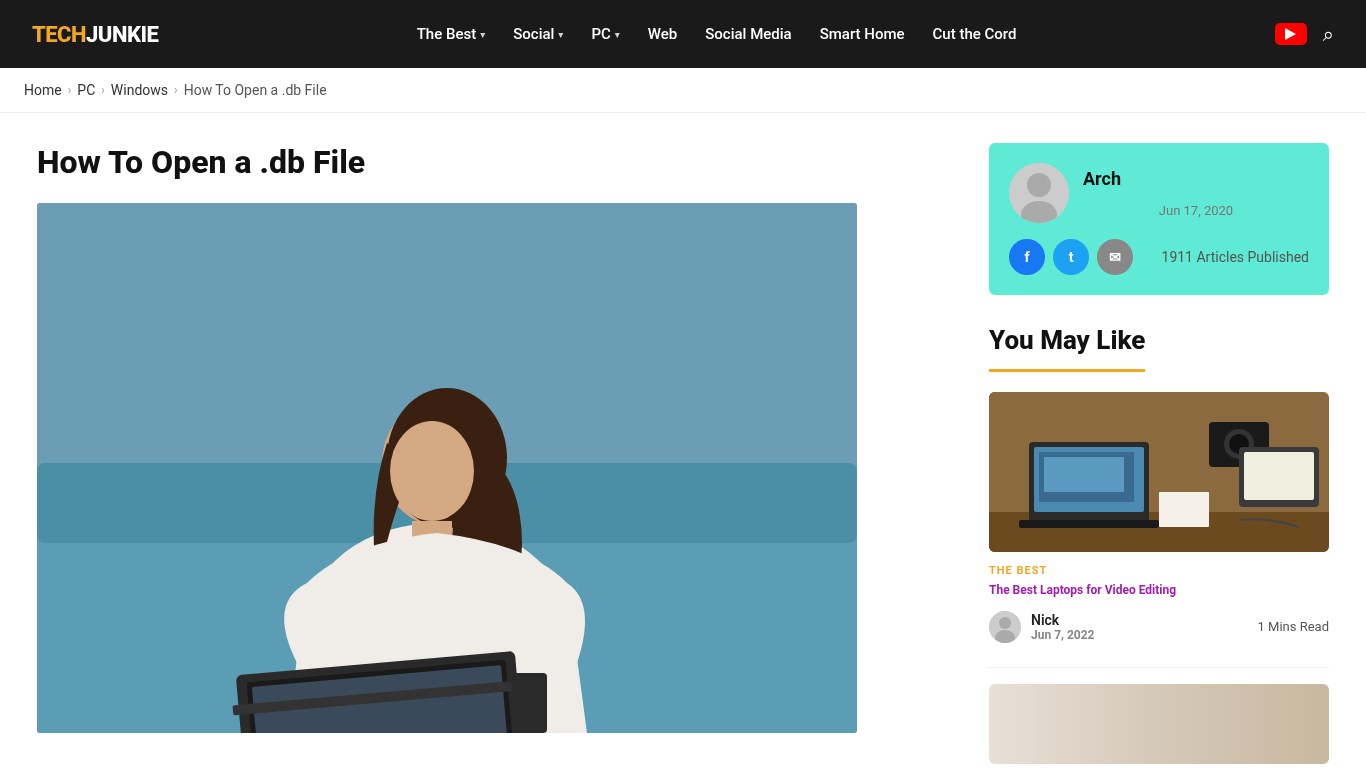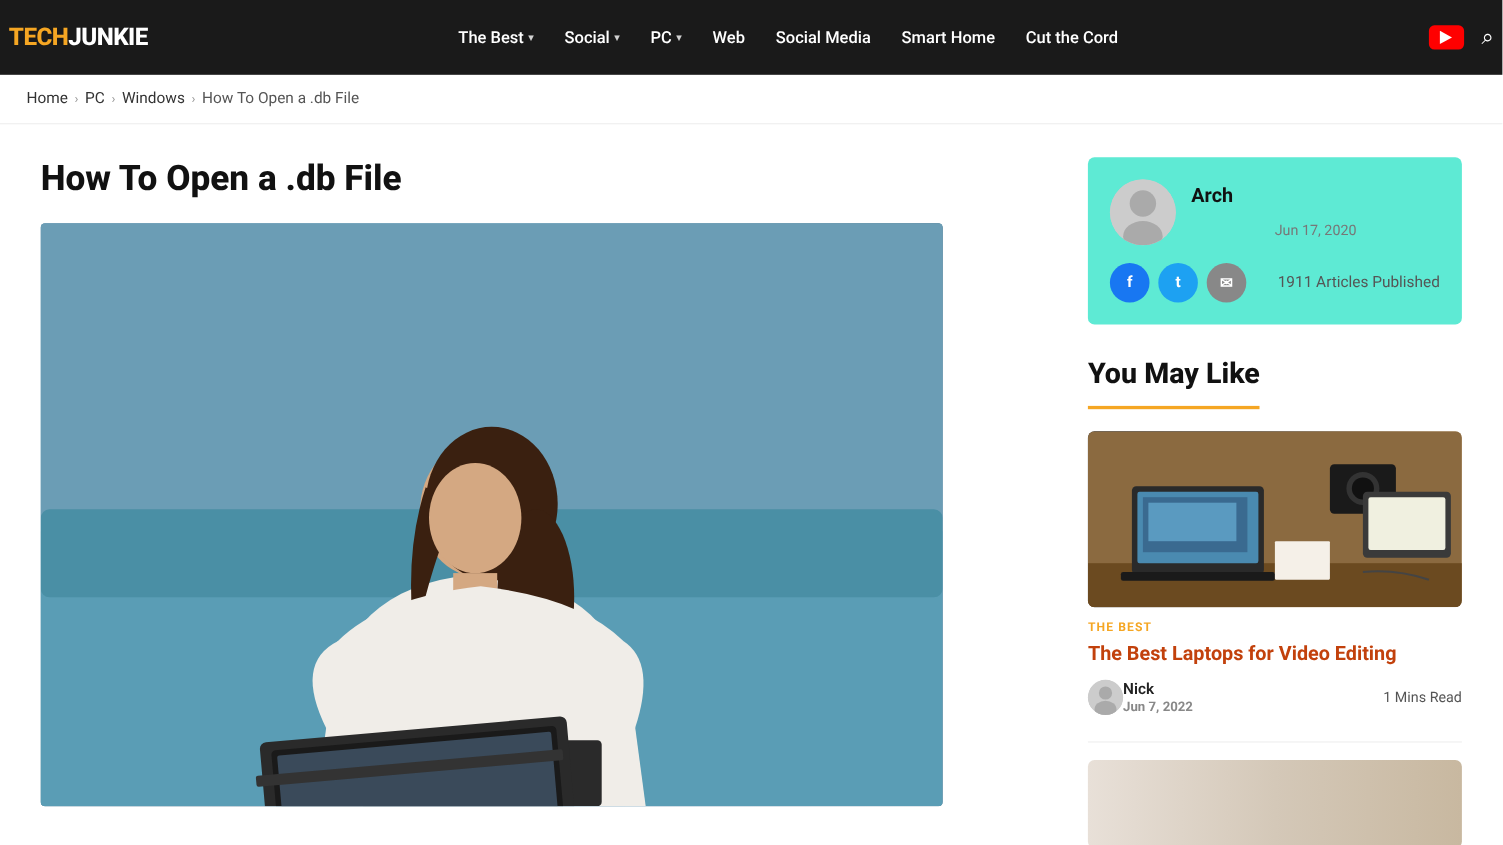--- a/index.html
+++ b/index.html
@@ -4,21 +4,21 @@
   <style>
     * { margin: 0; padding: 0; box-sizing: border-box; }
     body { font-family: -apple-system, BlinkMacSystemFont, 'Segoe UI', Roboto, sans-serif; background: #fff; color: #222; }
 
     
     .header {
       background: #1a1a1a;
       display: flex;
       align-items: center;
       justify-content: space-between;
-      padding: 0 8px;
+      padding: 0 32px;
       height: 68px;
     }
     .logo {
       font-size: 22px;
       font-weight: 800;
       letter-spacing: -0.5px;
       text-decoration: none;
     }
     .logo-tech { color: #f5a623; }
     .logo-junkie { color: #fff; }
@@ -229,34 +229,35 @@
     }
     .rec-tag {
       font-size: 11px;
       font-weight: 700;
       color: #f5a623;
       letter-spacing: 1px;
       margin-bottom: 6px;
       text-transform: uppercase;
     }
     .rec-title {
-      font-size: 18px;
+      font-size: 12px;
       font-weight: 700;
-      color: #c2410c;
+      color: #a21caf;
       margin-bottom: 12px;
       line-height: 1.3;
     }
     .rec-meta {
       display: flex;
       align-items: center;
       justify-content: space-between;
     }
     .rec-author {
       display: flex;
       align-items: center;
+      gap: 10px;
     }
     .rec-avatar {
       width: 32px;
       height: 32px;
       border-radius: 50%;
       background: #ccc;
       display: flex;
       align-items: center;
       justify-content: center;
       overflow: hidden;

